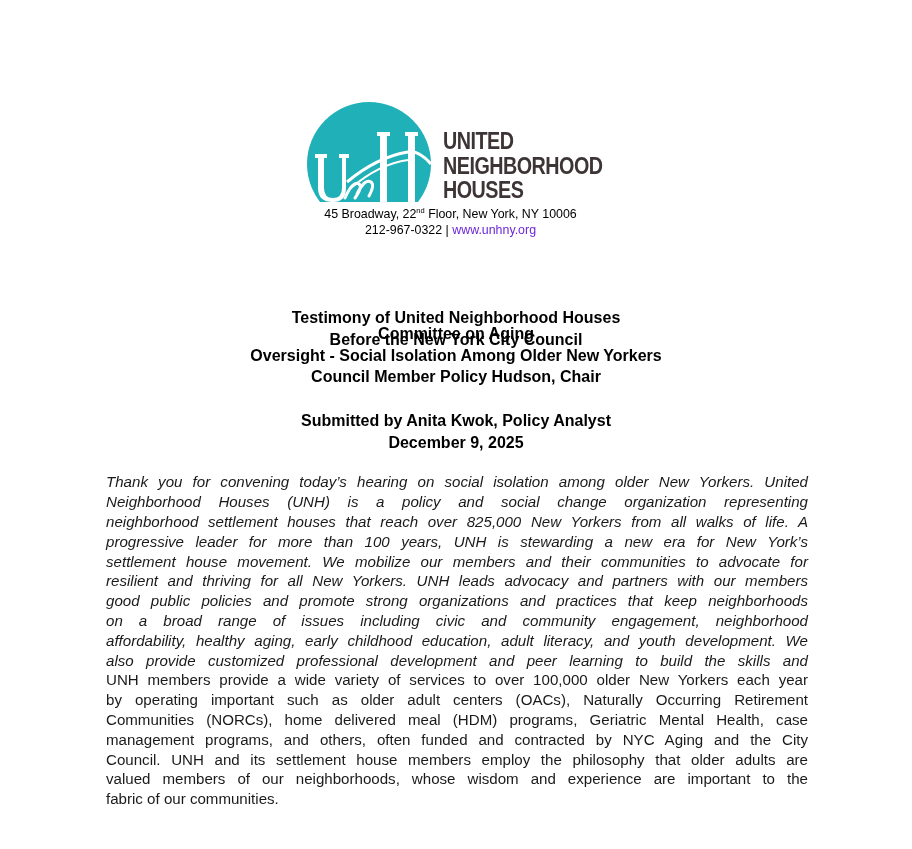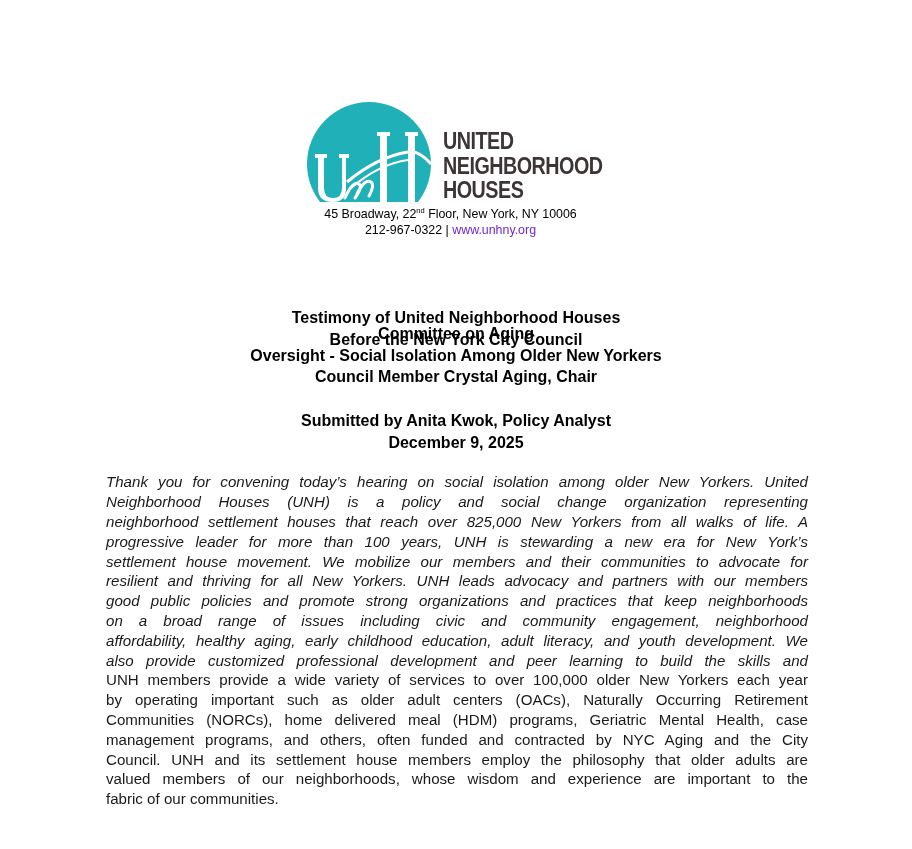--- a/index.html
+++ b/index.html
@@ -133,21 +133,21 @@
 <div class="address l2"><span>212-967-0322 | </span><a>www.unhny.org</a></div>
 
 <div class="heading h1">
   <div>Testimony of United Neighborhood Houses</div>
   <div>Before the New York City Council</div>
 </div>
 
 <div class="heading h2">
   <div>Committee on Aging</div>
   <div>Oversight - Social Isolation Among Older New Yorkers</div>
-  <div>Council Member Crystal Aging, Chair</div>
+  <div>Council Member Policy Hudson, Chair</div>
 </div>
 
 <div class="heading h3">
   <div>Submitted by Anita Kwok, Policy Analyst</div>
   <div>December 9, 2025</div>
 </div>
 
 <div class="para p1">
   <span class="line">Thank you for convening today’s hearing on social isolation among older New Yorkers. United</span>
   <span class="line">Neighborhood Houses (UNH) is a policy and social change organization representing</span>

